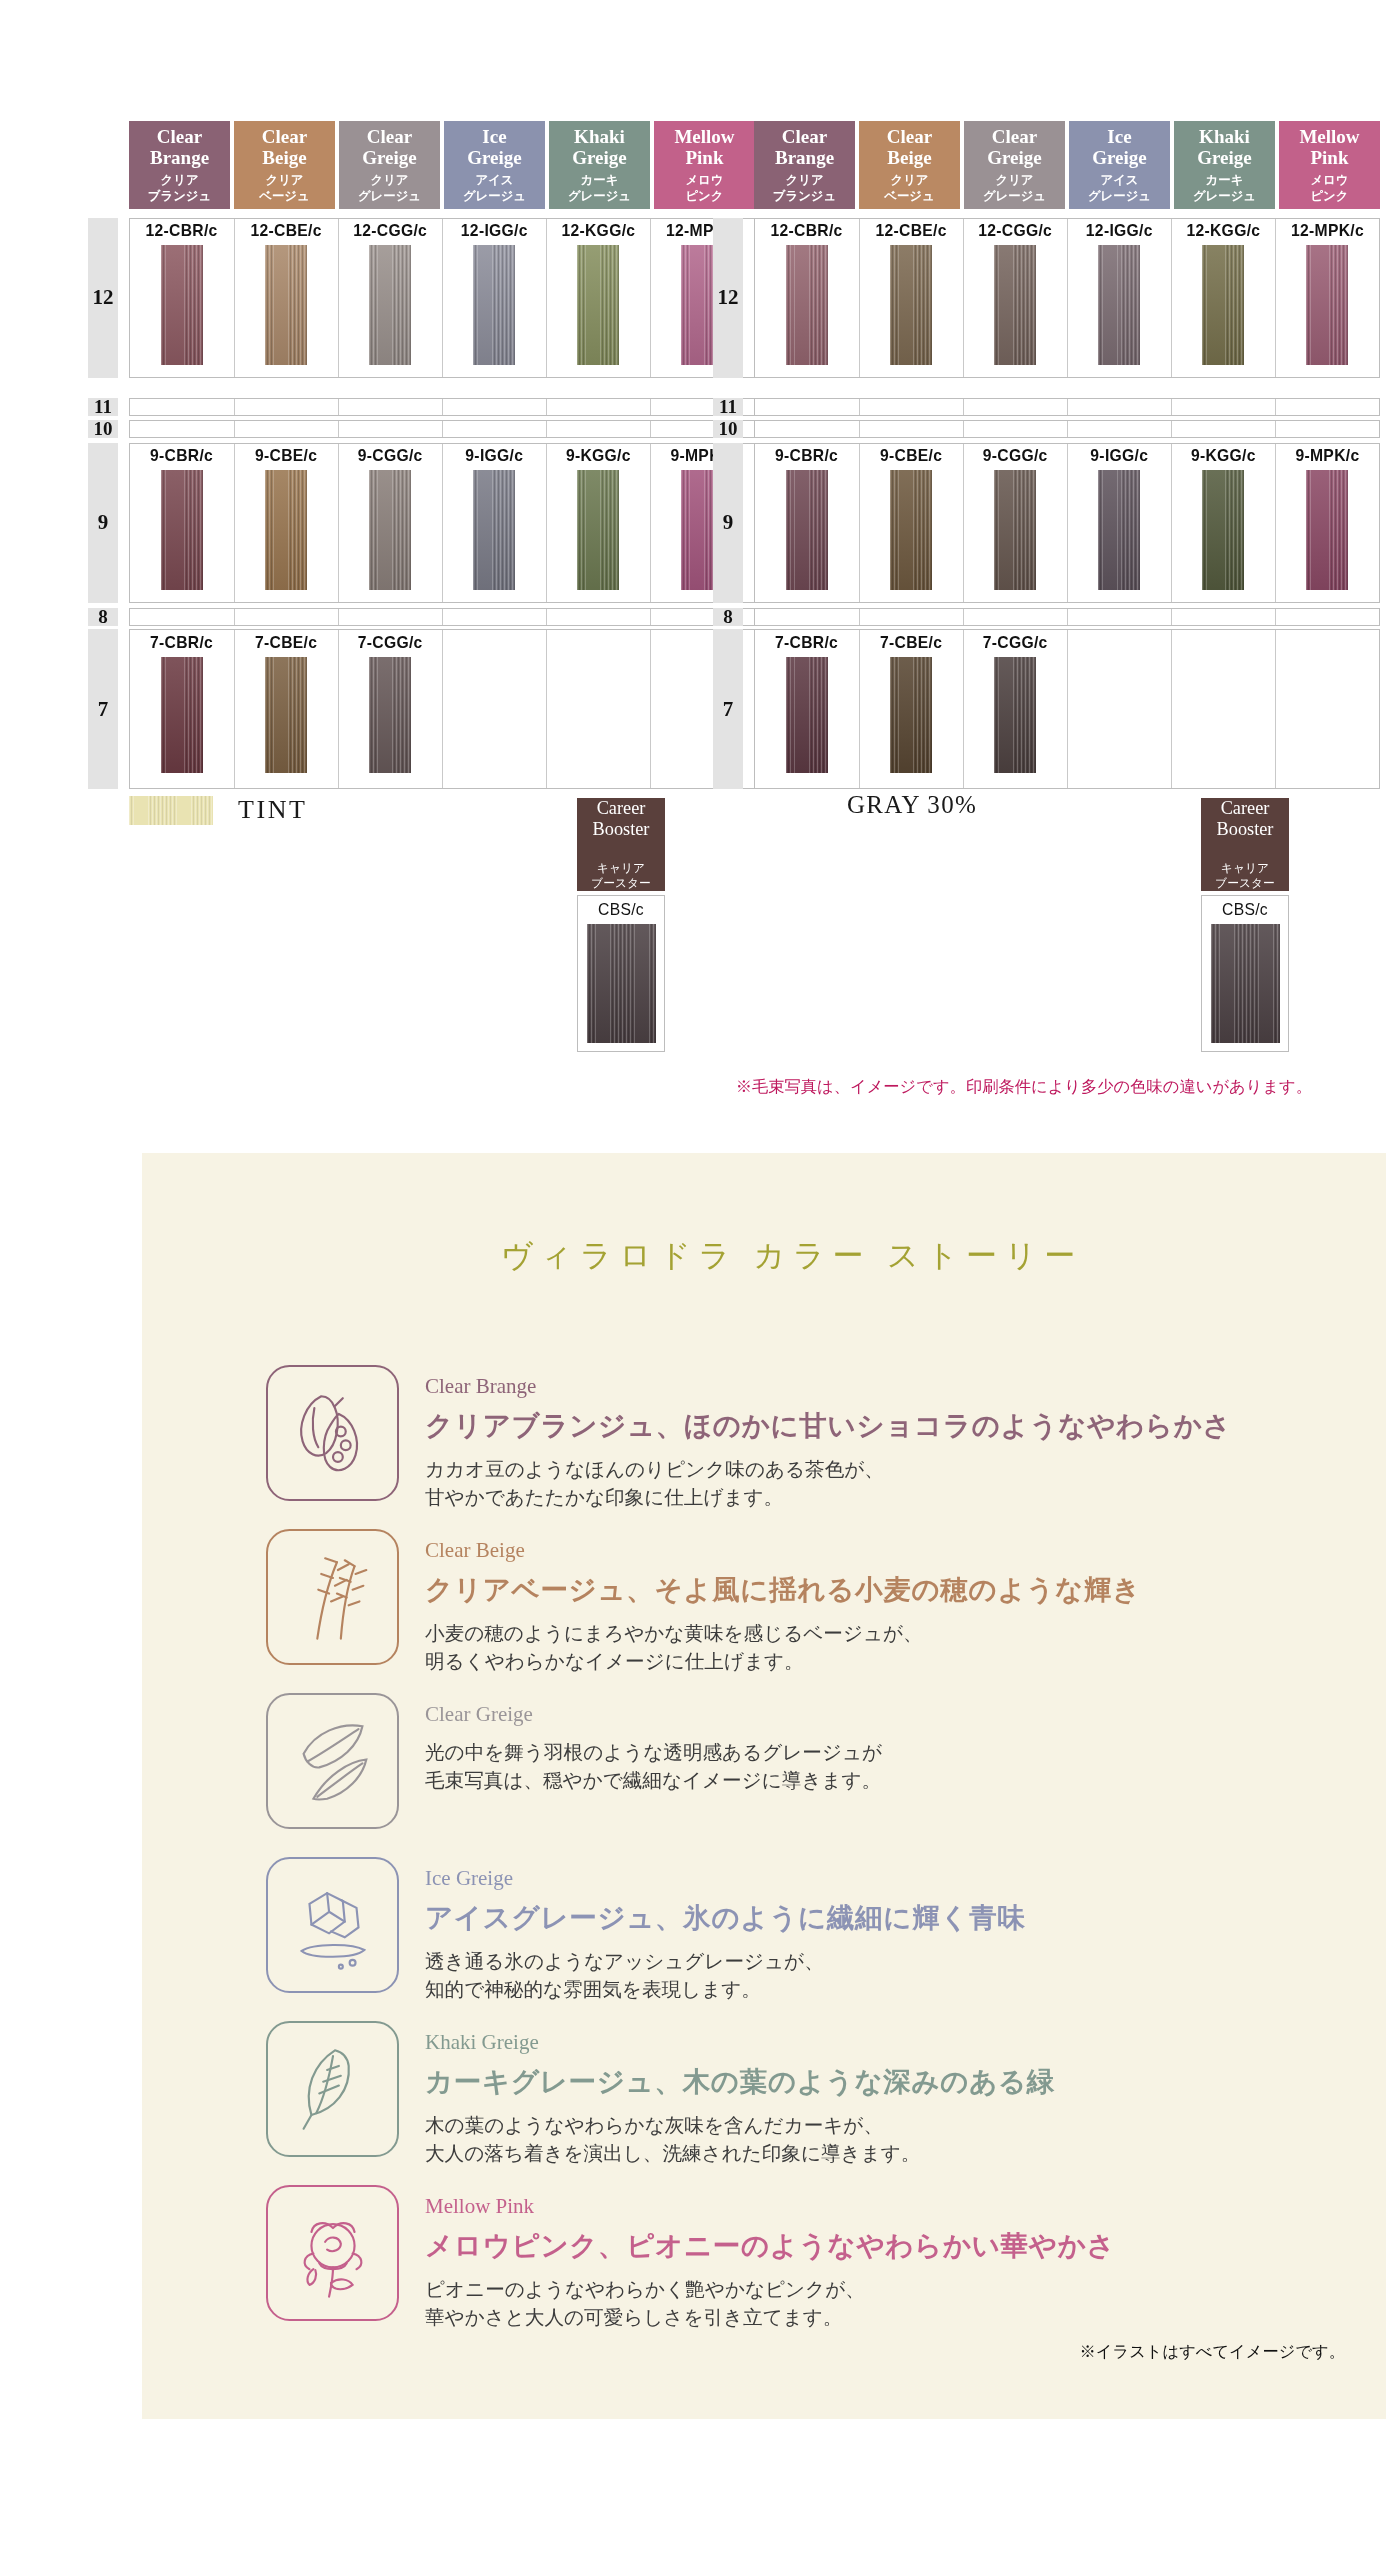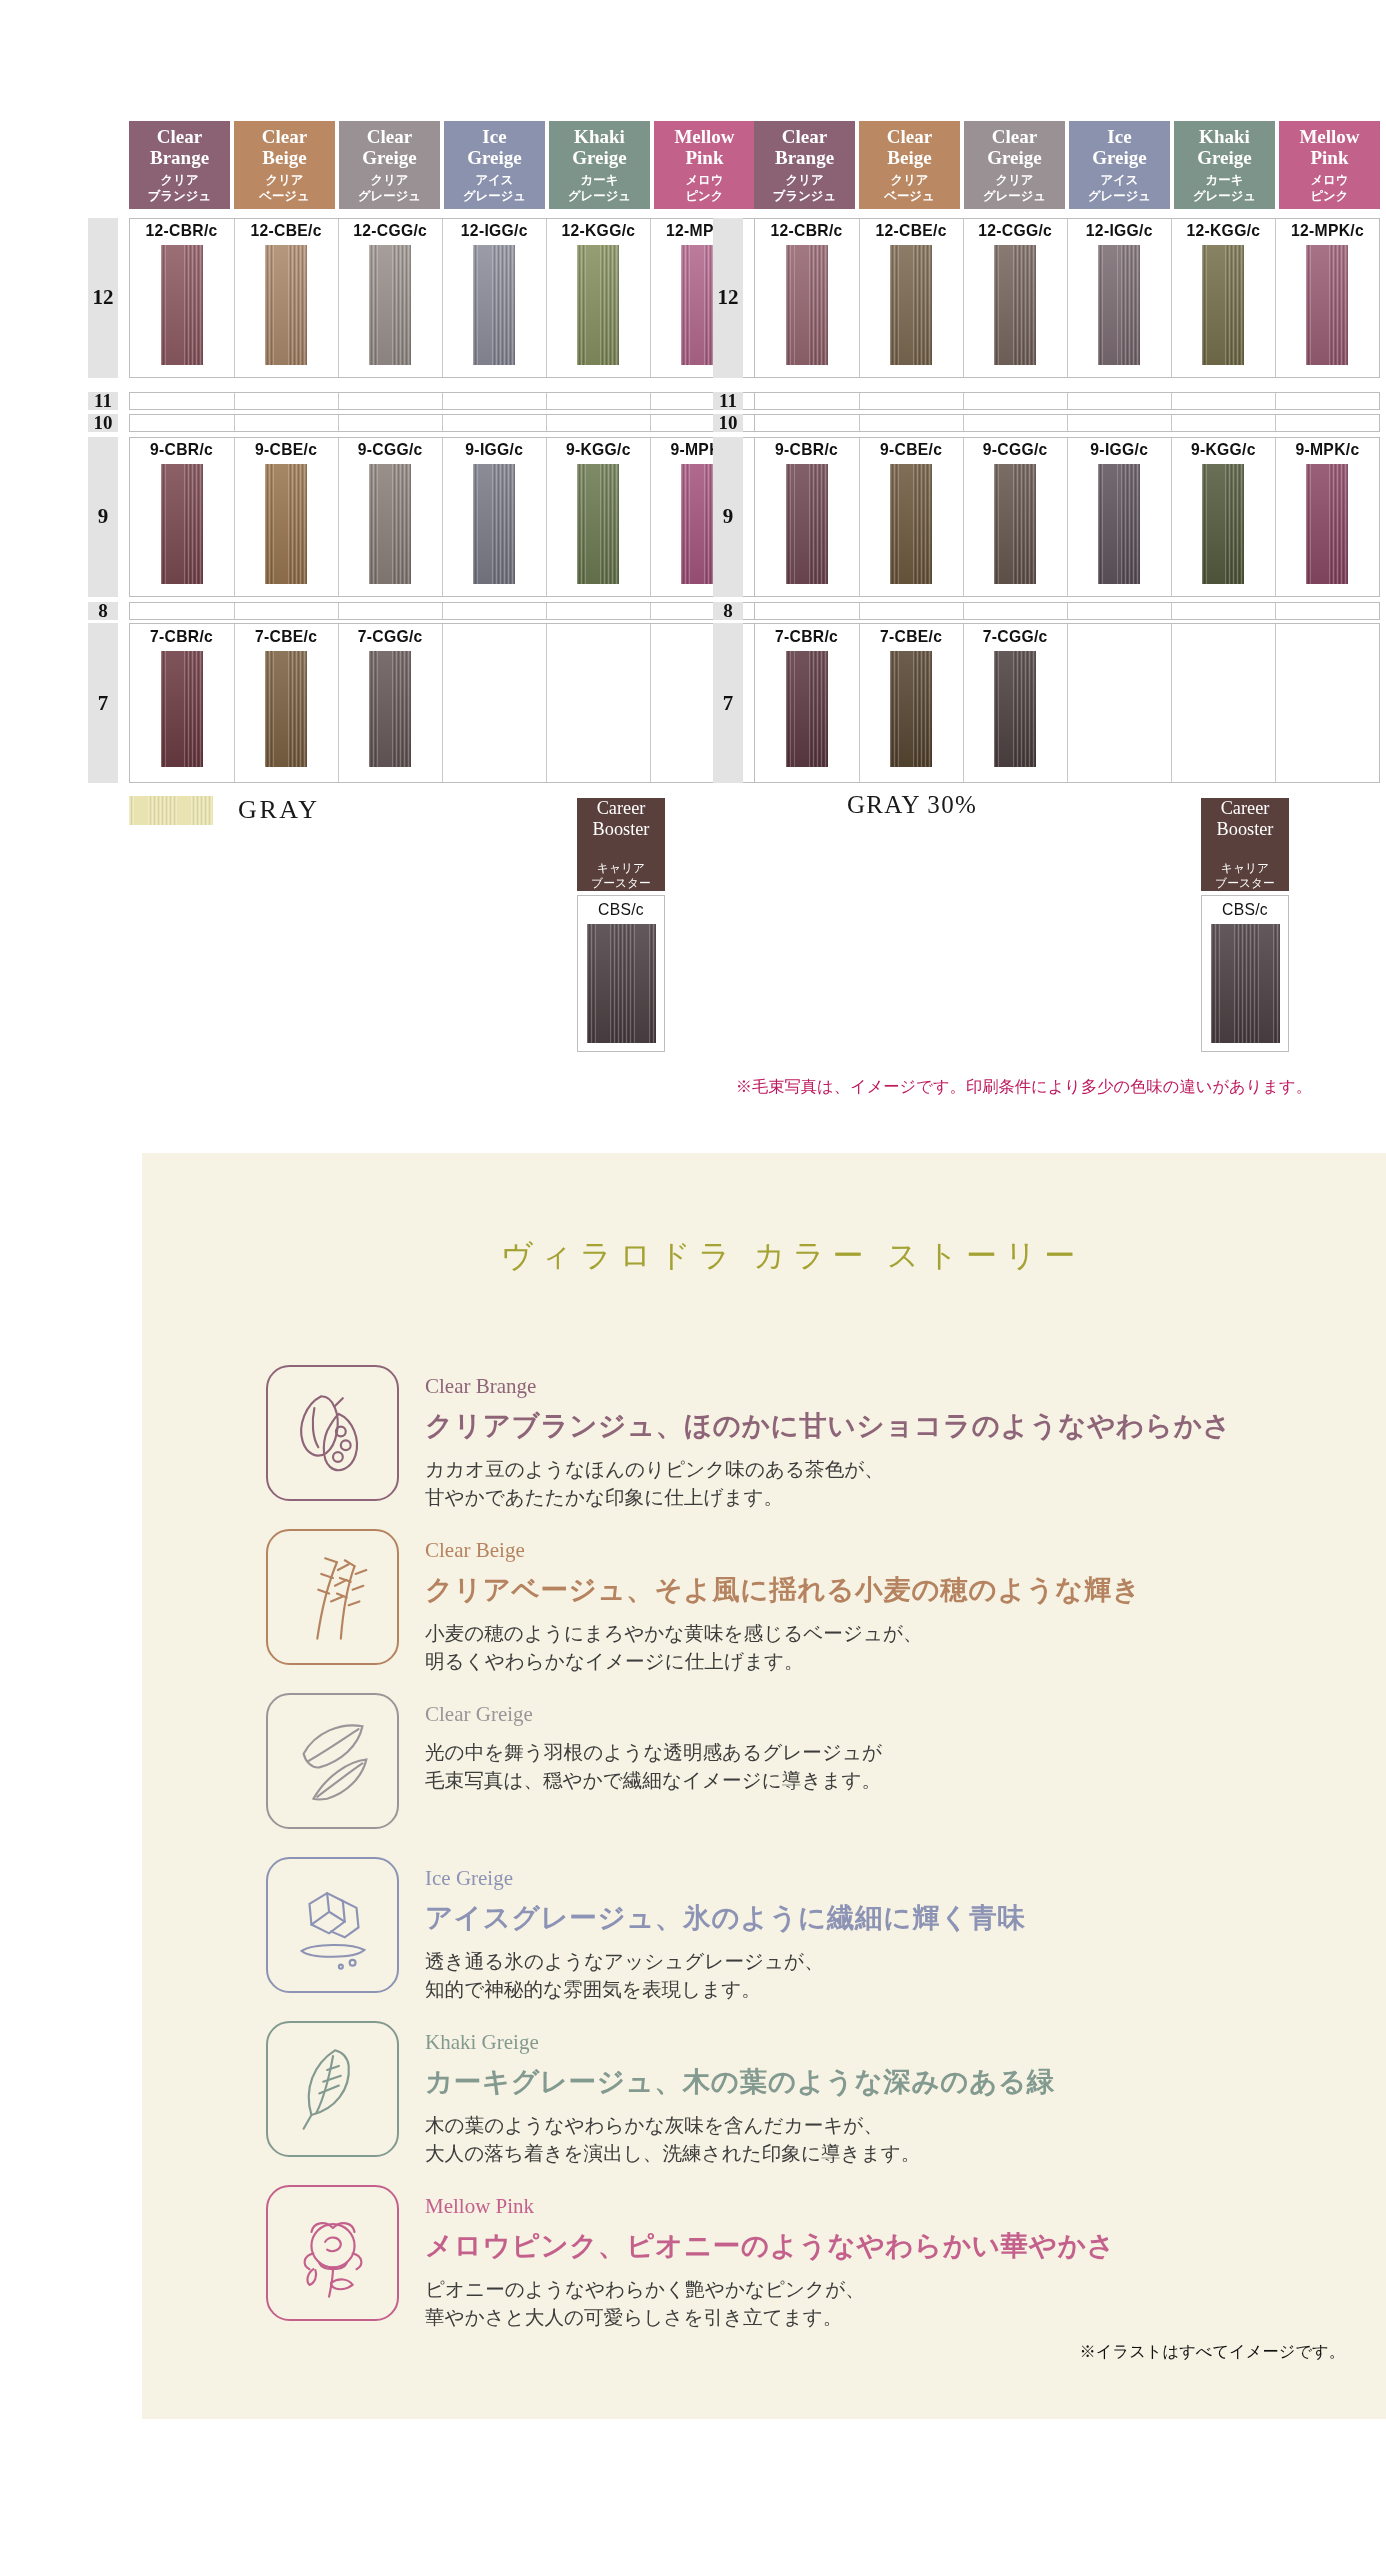--- a/index.html
+++ b/index.html
@@ -17,21 +17,21 @@
   .grid-row{display:flex;}
   .grid-row .rail{width:30px;margin-right:10.5px;background:#e3e3e3;display:flex;align-items:center;justify-content:center;
     font-family:"Liberation Serif",serif;font-size:21px;color:#111;}
   .grid-row.thin .rail{font-size:19px;}
   .band{flex:1;border:0.7px solid #bdbdbd;background:#fff;display:grid;grid-template-columns:repeat(6,1fr);}
   .cell{min-width:0;text-align:center;padding-top:3.9px;}
   .cell + .cell{border-left:0.7px solid #c9c9c9;}
   .grid-row.tall{height:160px;}
   .grid-row.thin{height:18.3px;}
   .lvl-12{margin-top:8.5px;}
-  .lvl-11{margin-top:14px;}
+  .lvl-11{margin-top:20px;}
   .lvl-10{margin-top:3.9px;}
   .lvl-9{margin-top:4.6px;height:160px;}
   .lvl-8{margin-top:5.2px;}
   .lvl-7{margin-top:3.3px;height:145px;}
   .code{font-size:15.7px;letter-spacing:0.3px;color:#111;}
   .hair{width:42px;height:120px;margin:4.6px auto 0;
     background-color:var(--c,#888);
     background-image:
       repeating-linear-gradient(90deg, rgba(255,255,255,.22) 0 0.7px, rgba(255,255,255,0) 0.7px 2px, rgba(0,0,0,.16) 2px 2.6px, rgba(0,0,0,0) 2.6px 3.9px),
       linear-gradient(180deg, rgba(255,255,255,.12), rgba(0,0,0,.10));}
@@ -372,21 +372,21 @@
           </div>
           <div class="cell"></div>
           <div class="cell"></div>
           <div class="cell"></div>
         </div>
       </div>
     </div>
 
   <div class="tint-legend">
     <div class="tint-strip" style="--c: #e9e3b2;"></div>
-    <div class="tint-label">GRAY</div>
+    <div class="tint-label">TINT</div>
   </div>
   <div class="gray-legend">GRAY 30%</div>
 
   <div class="career career-a">
     <div class="career-chip" style="background: rgb(90, 64, 60);">
       <div class="chip-en">Career
 Booster</div>
       <div class="chip-ja">キャリア
 ブースター</div>
     </div>

